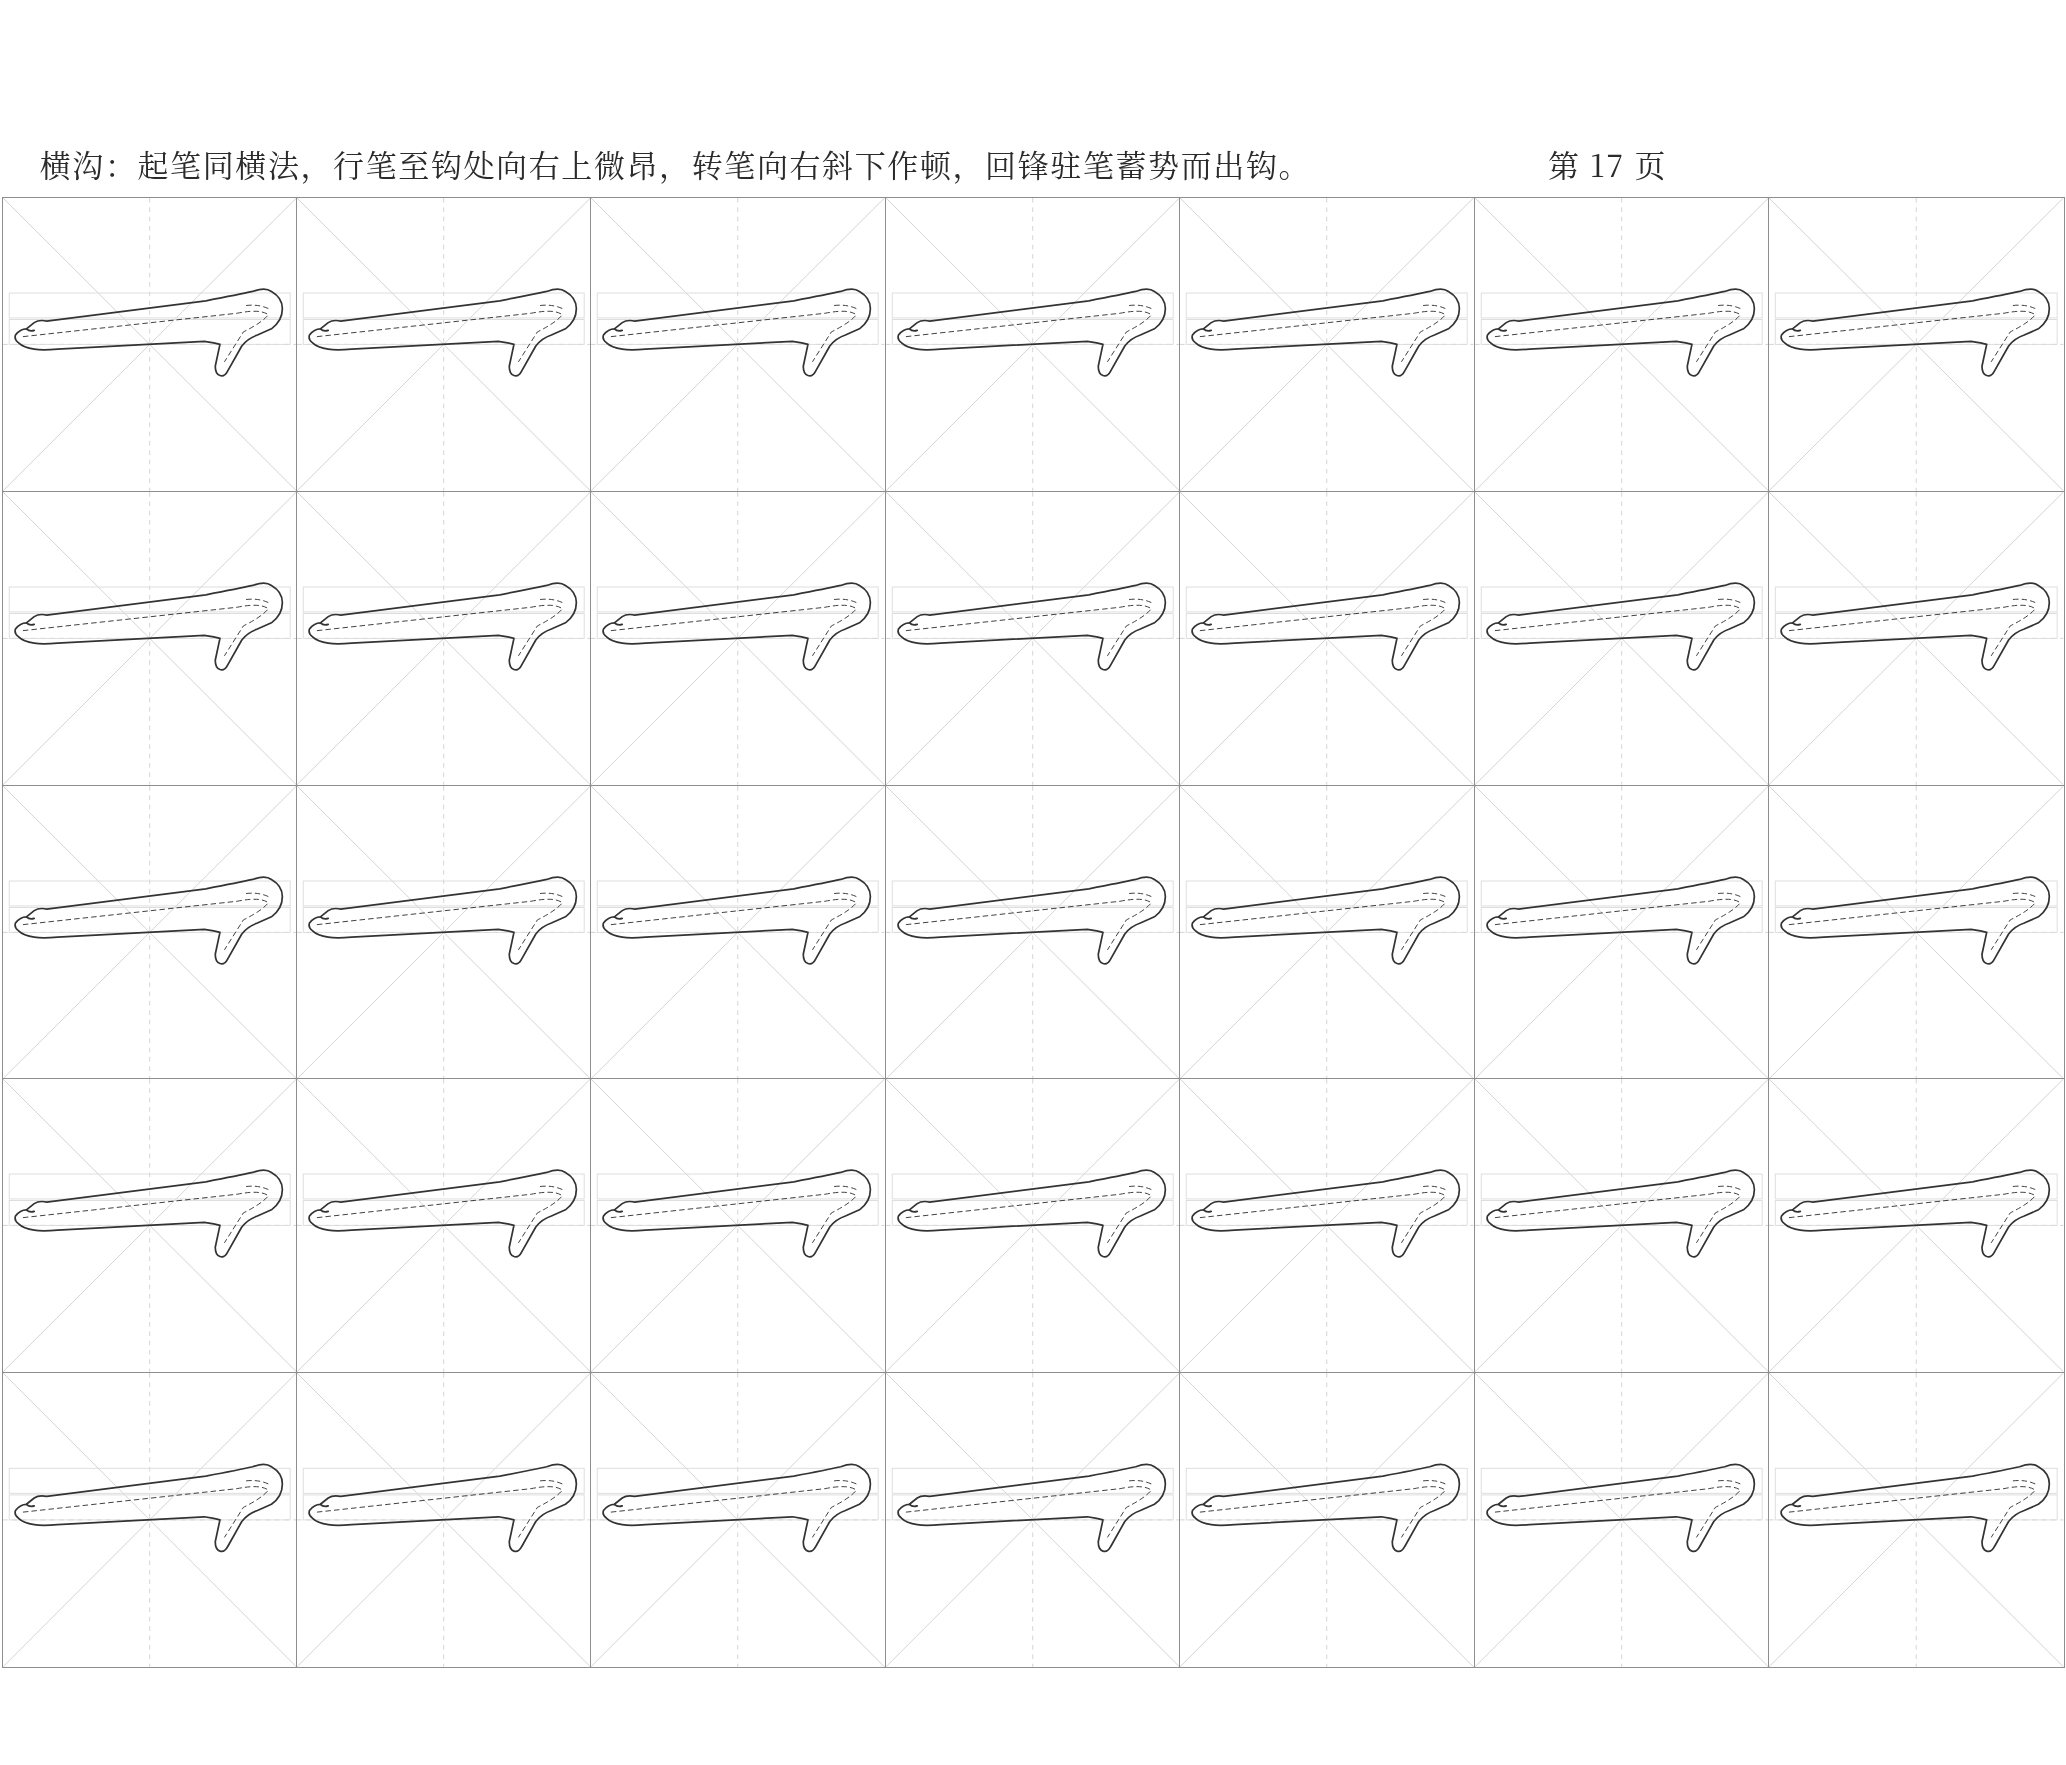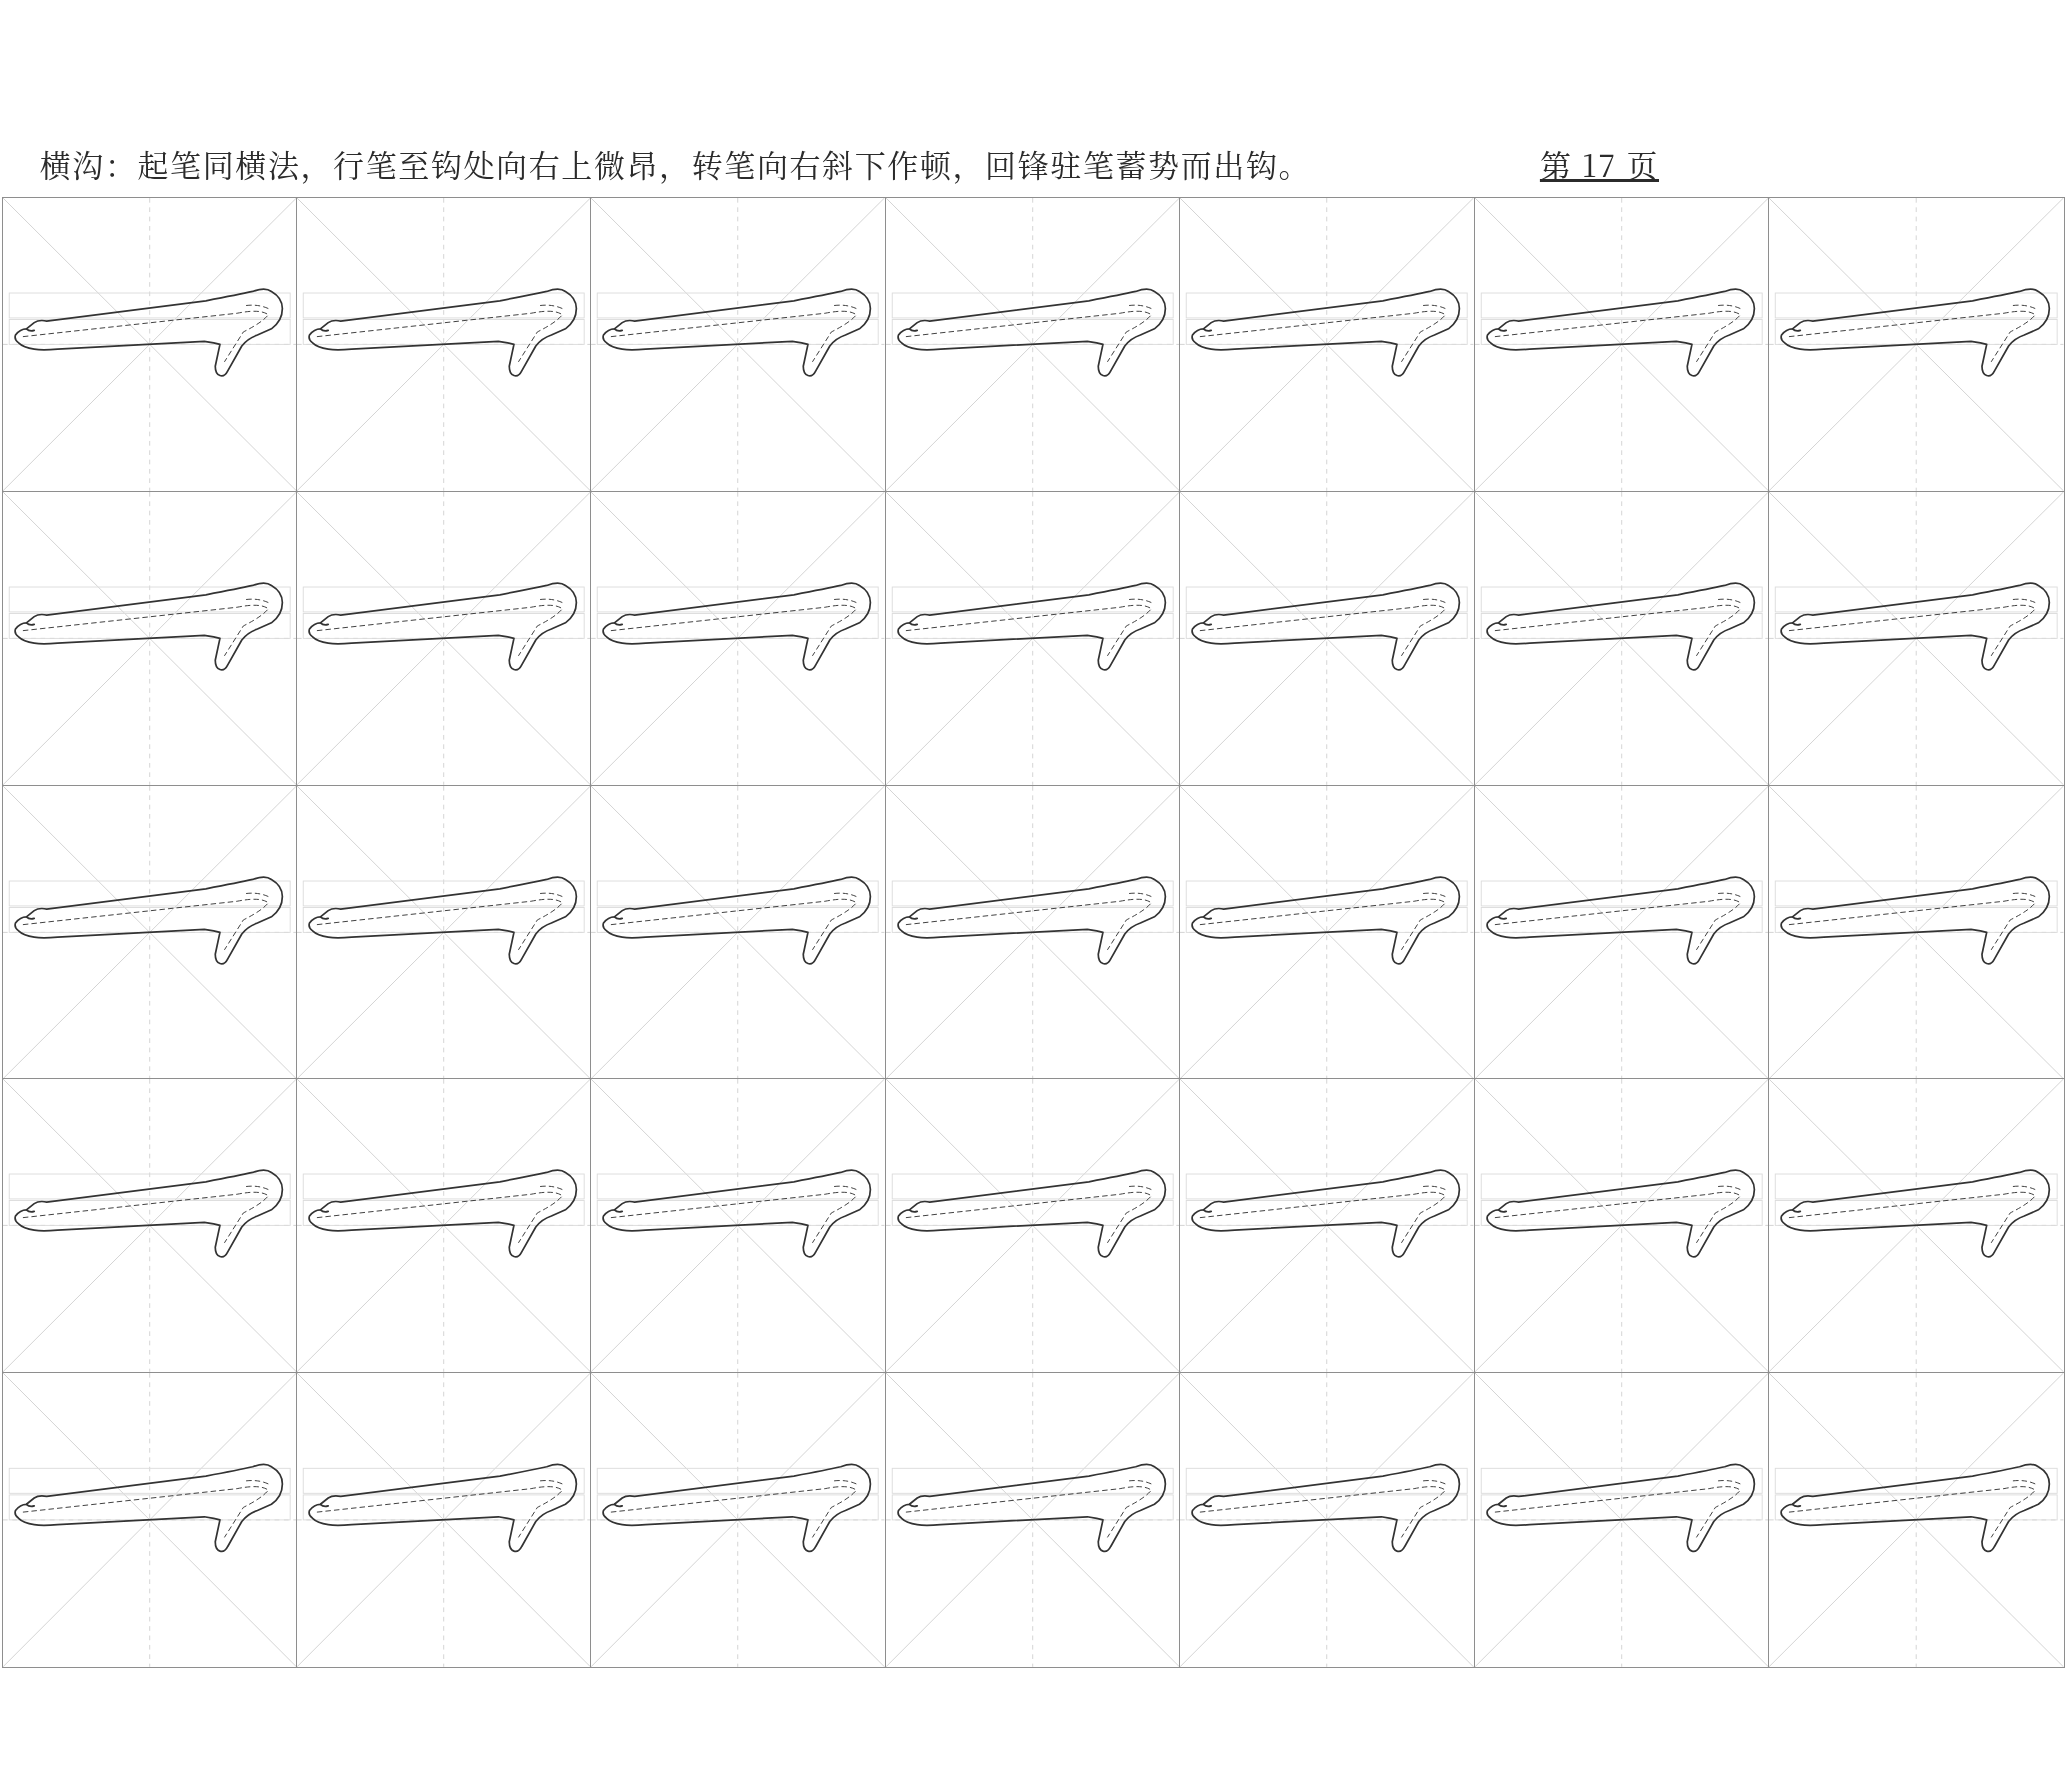--- a/index.html
+++ b/index.html
@@ -27,23 +27,22 @@
     letter-spacing: 1.6px;
   }
   .header .instruction {
     position: absolute;
     left: 0;
     top: 0;
     margin-left: 24px;
   }
   .header .pagenum {
     position: absolute;
-    right: 376px;
+    right: 368px;
     top: 0;
-    text-decoration: underline;
   }
   .grid {
     position: absolute;
     left: 1.6px;
     top: 197px;
     width: 2063px;
     height: 1471px;
     border: 1.6px solid #8e8e8e;
     box-sizing: border-box;
     display: grid;

